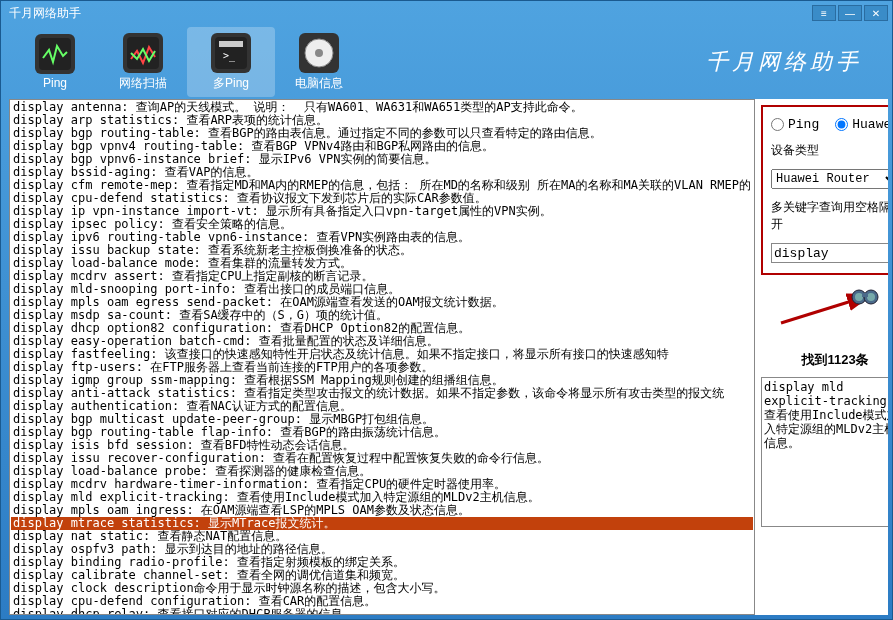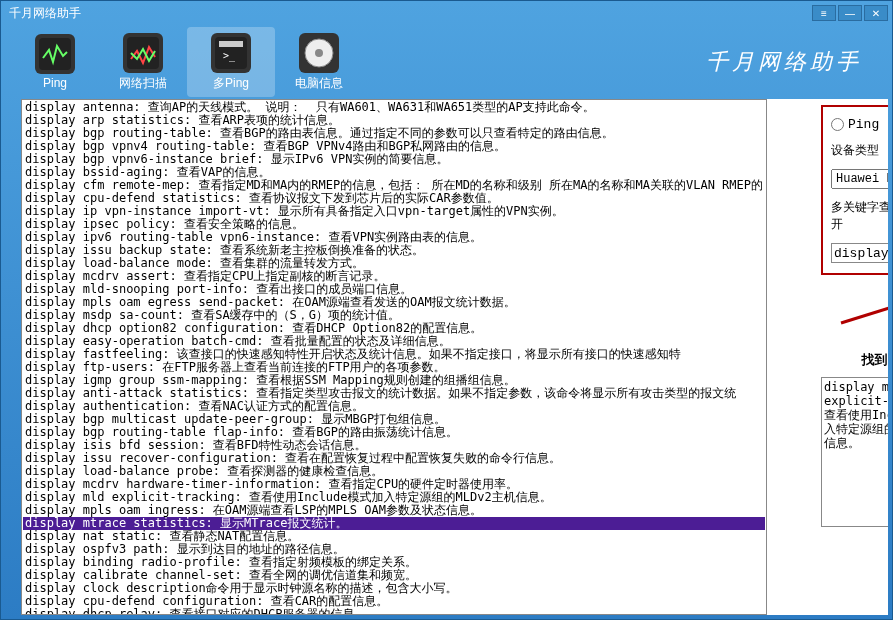--- a/index.html
+++ b/index.html
@@ -8,25 +8,25 @@
 .titlebar { height: 24px; display: flex; align-items: center; padding: 0 4px; color: #fff; font-size: 12px; }
 .titlebar-title { flex: 1; padding-left: 4px; }
 .win-btns { display: flex; gap: 2px; }
 .win-btn { width: 24px; height: 16px; background: #3a8cc8; border: 1px solid #2a6ca0; color: #fff; display: flex; align-items: center; justify-content: center; cursor: pointer; font-size: 10px; }
 .toolbar { height: 74px; display: flex; align-items: center; padding: 2px 10px; gap: 0; }
 .tool-item { width: 88px; height: 70px; display: flex; flex-direction: column; align-items: center; justify-content: center; color: #fff; font-size: 12px; cursor: pointer; border-radius: 4px; }
 .tool-item.active { background: rgba(255,255,255,0.25); }
 .tool-icon { width: 40px; height: 40px; background: #333; border-radius: 6px; margin-bottom: 2px; display: flex; align-items: center; justify-content: center; }
 .tool-label { font-size: 12px; }
 .brand { flex: 1; text-align: right; color: #fff; font-size: 22px; font-family: "KaiTi", serif; padding-right: 20px; letter-spacing: 4px; font-style: italic; }
-.content { flex: 1; display: flex; background: #fff; margin: 0 4px 4px 20px; overflow: hidden; gap: 48px; }
+.content { flex: 1; display: flex; background: #fff; margin: 0 4px 4px 8px; overflow: hidden; }
 .left-pane { flex: 1; display: flex; flex-direction: column; border: 1px solid #888; }
 .list-box { flex: 1; overflow: auto; font-family: "SimSun", monospace; font-size: 12px; line-height: 13px; white-space: pre; padding: 1px; }
 .list-row { cursor: default; padding: 0 2px; white-space: pre; }
-.list-row.selected { background: #4c1d95; color: #fff; }
+.list-row.selected { background: #c2410c; color: #fff; }
 .right-pane { width: 180px; display: flex; flex-direction: column; padding: 6px; gap: 8px; }
 .group-box { border: 2px solid #b00000; padding: 10px 8px; display: flex; flex-direction: column; gap: 10px; }
 .radio-row { display: flex; gap: 16px; font-family: "Courier New", monospace; font-size: 13px; }
 .radio-row label { display: flex; align-items: center; gap: 4px; cursor: pointer; }
 .field-label { font-size: 12px; }
 .select-box { width: 100%; font-size: 12px; font-family: "Courier New", monospace; height: 20px; }
 .text-input { width: 100%; font-family: "Courier New", monospace; font-size: 13px; border: 1px solid #888; padding: 2px; height: 20px; }
 .result-count { font-size: 13px; font-weight: bold; text-align: center; }
 .detail-box { border: 1px solid #888; font-family: "SimSun", monospace; font-size: 12px; padding: 2px; line-height: 14px; height: 150px; overflow: auto; }
 .bino-area { position: relative; height: 60px; }

